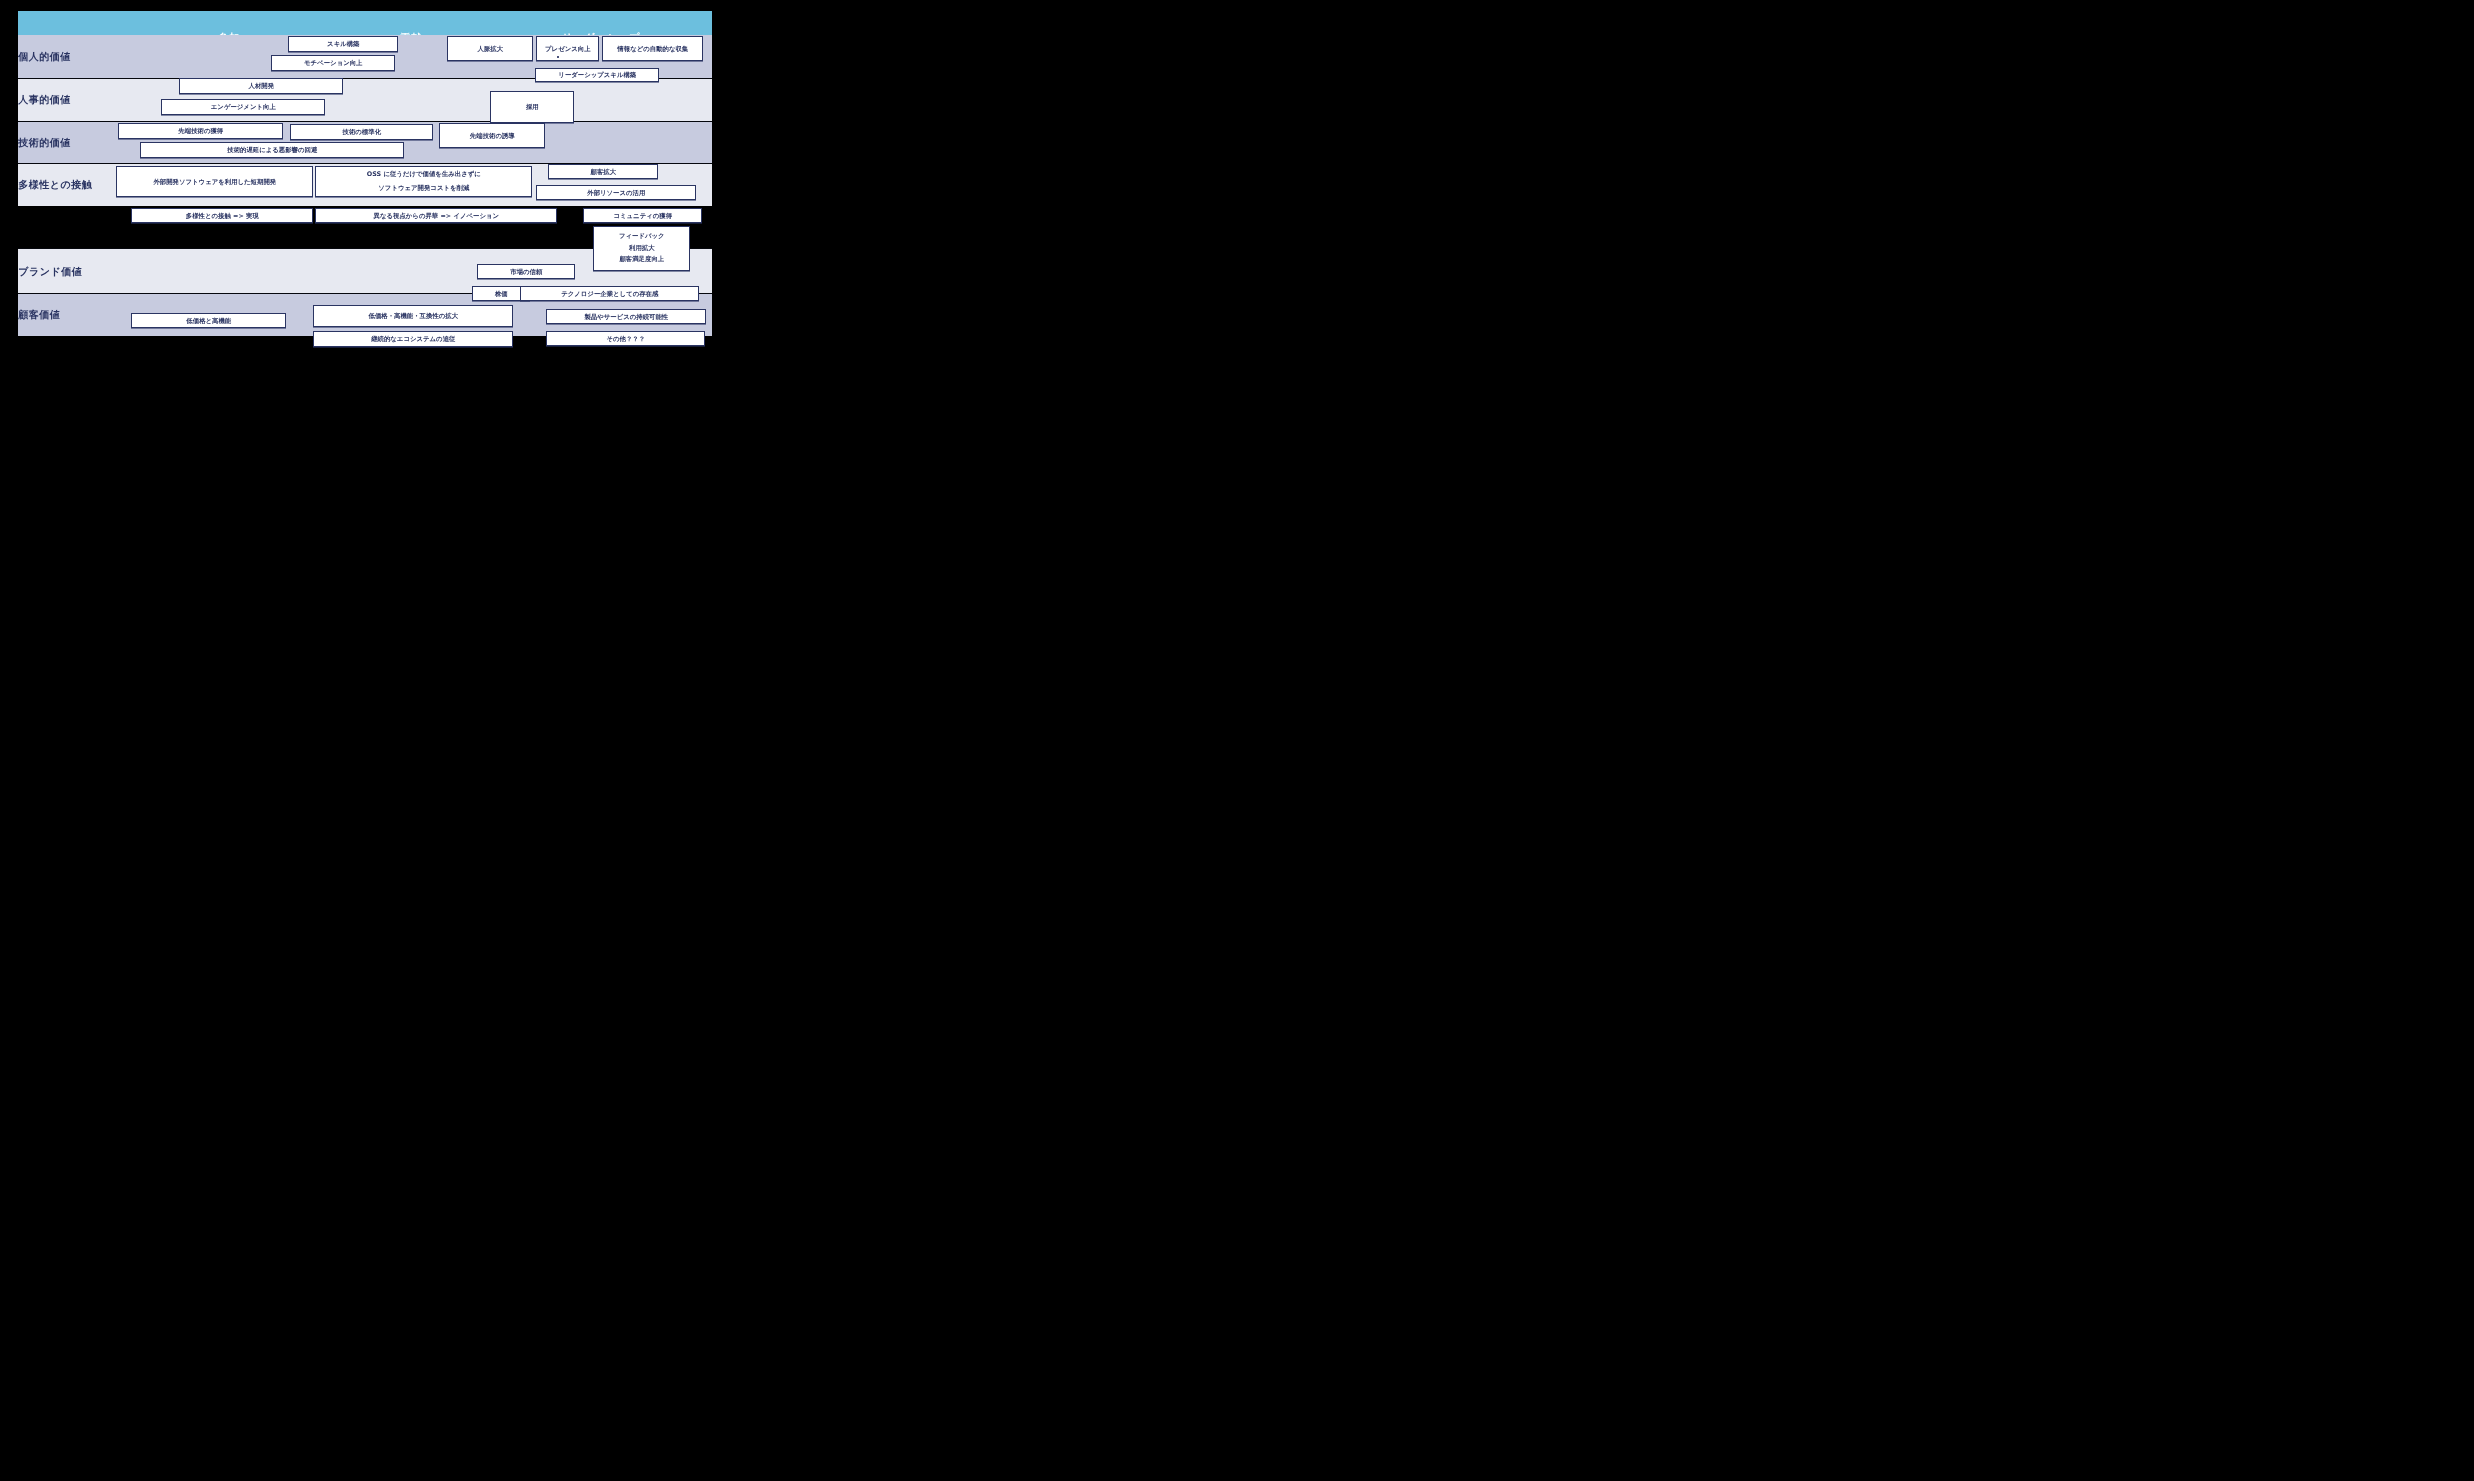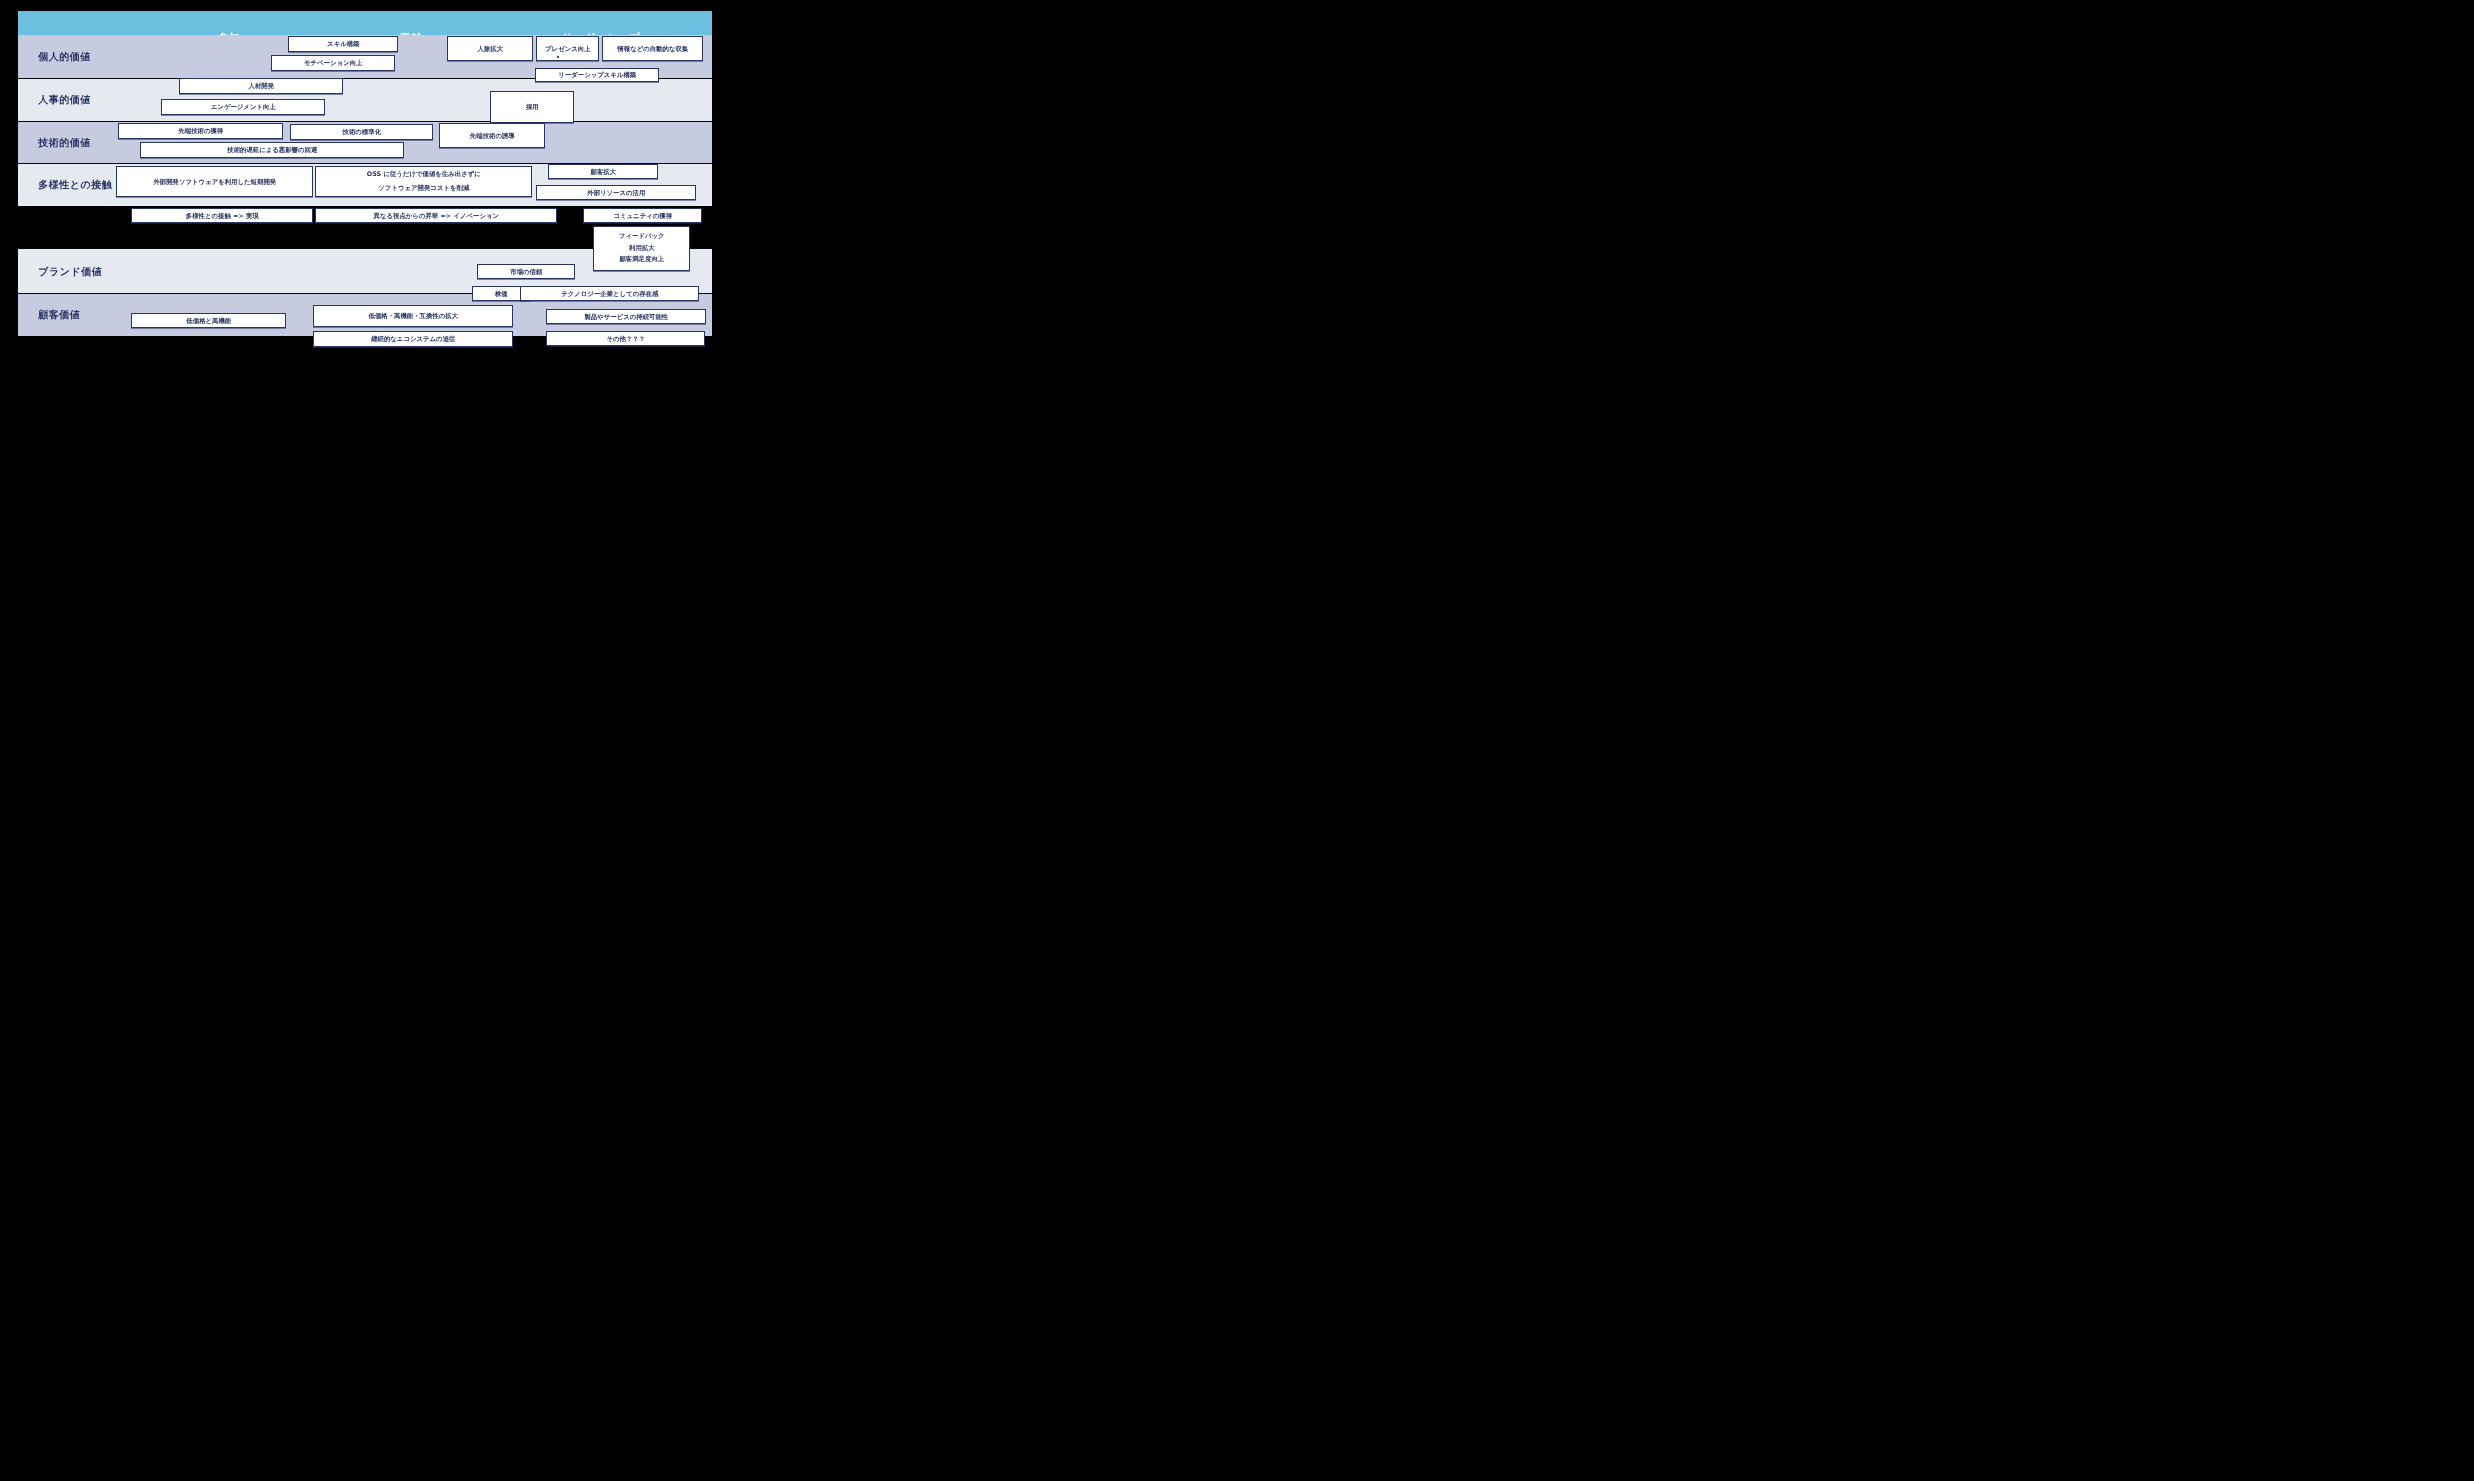--- a/index.html
+++ b/index.html
@@ -18,21 +18,21 @@
   body{
     font-family:"DejaVu Sans","Liberation Sans",sans-serif;
     width:729px;height:370px;position:relative;overflow:hidden;
   }
   .table{
     position:absolute;left:18.3px;top:11px;width:694px;height:325px;
   }
   .stripe{
     position:absolute;left:0;width:100%;
     display:flex;align-items:center;box-sizing:border-box;
-    padding-left:20px;
+    padding-left:0;
   }
   .stripe.header{
     background:var(--header-bg);
     top:0;height:24px;padding-left:0;
   }
   .stripe.sep{border-top:1px solid var(--separator);}
   .row-label{
     color:var(--label-text);font-size:10px;font-weight:bold;
     letter-spacing:0.5px;white-space:nowrap;
   }

